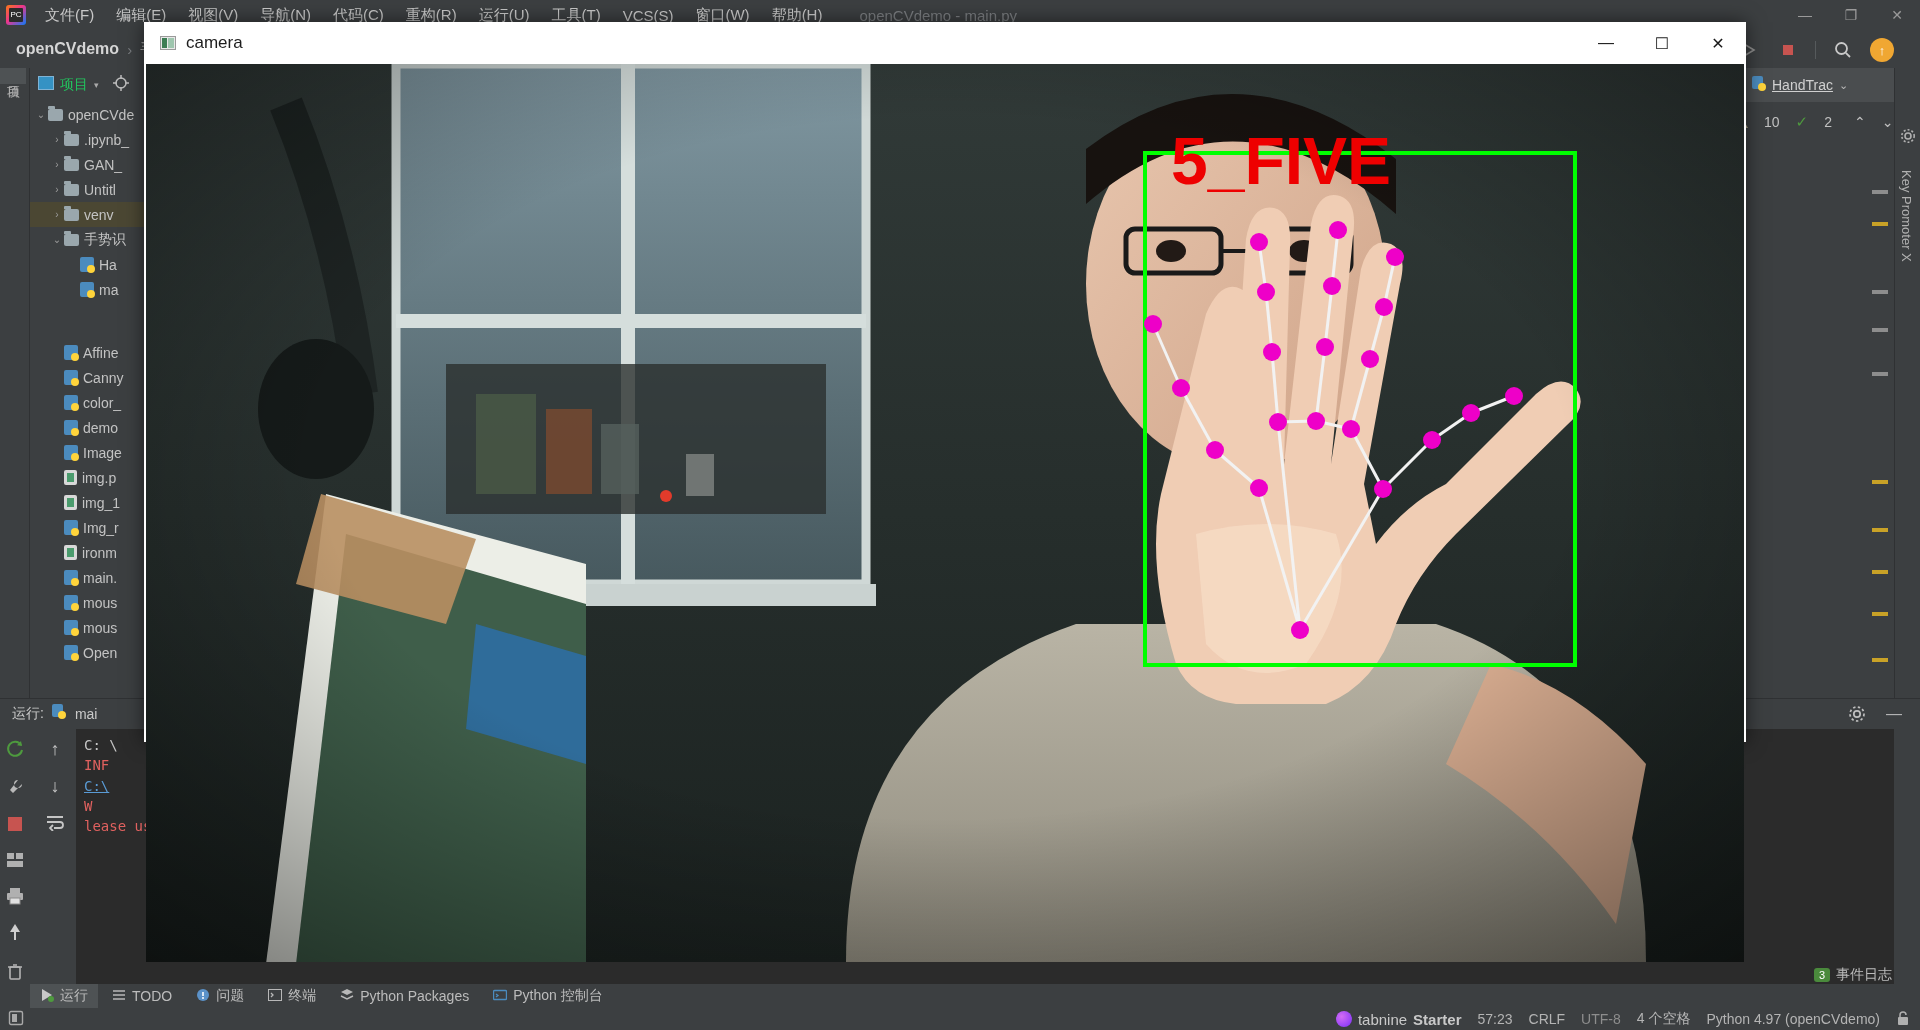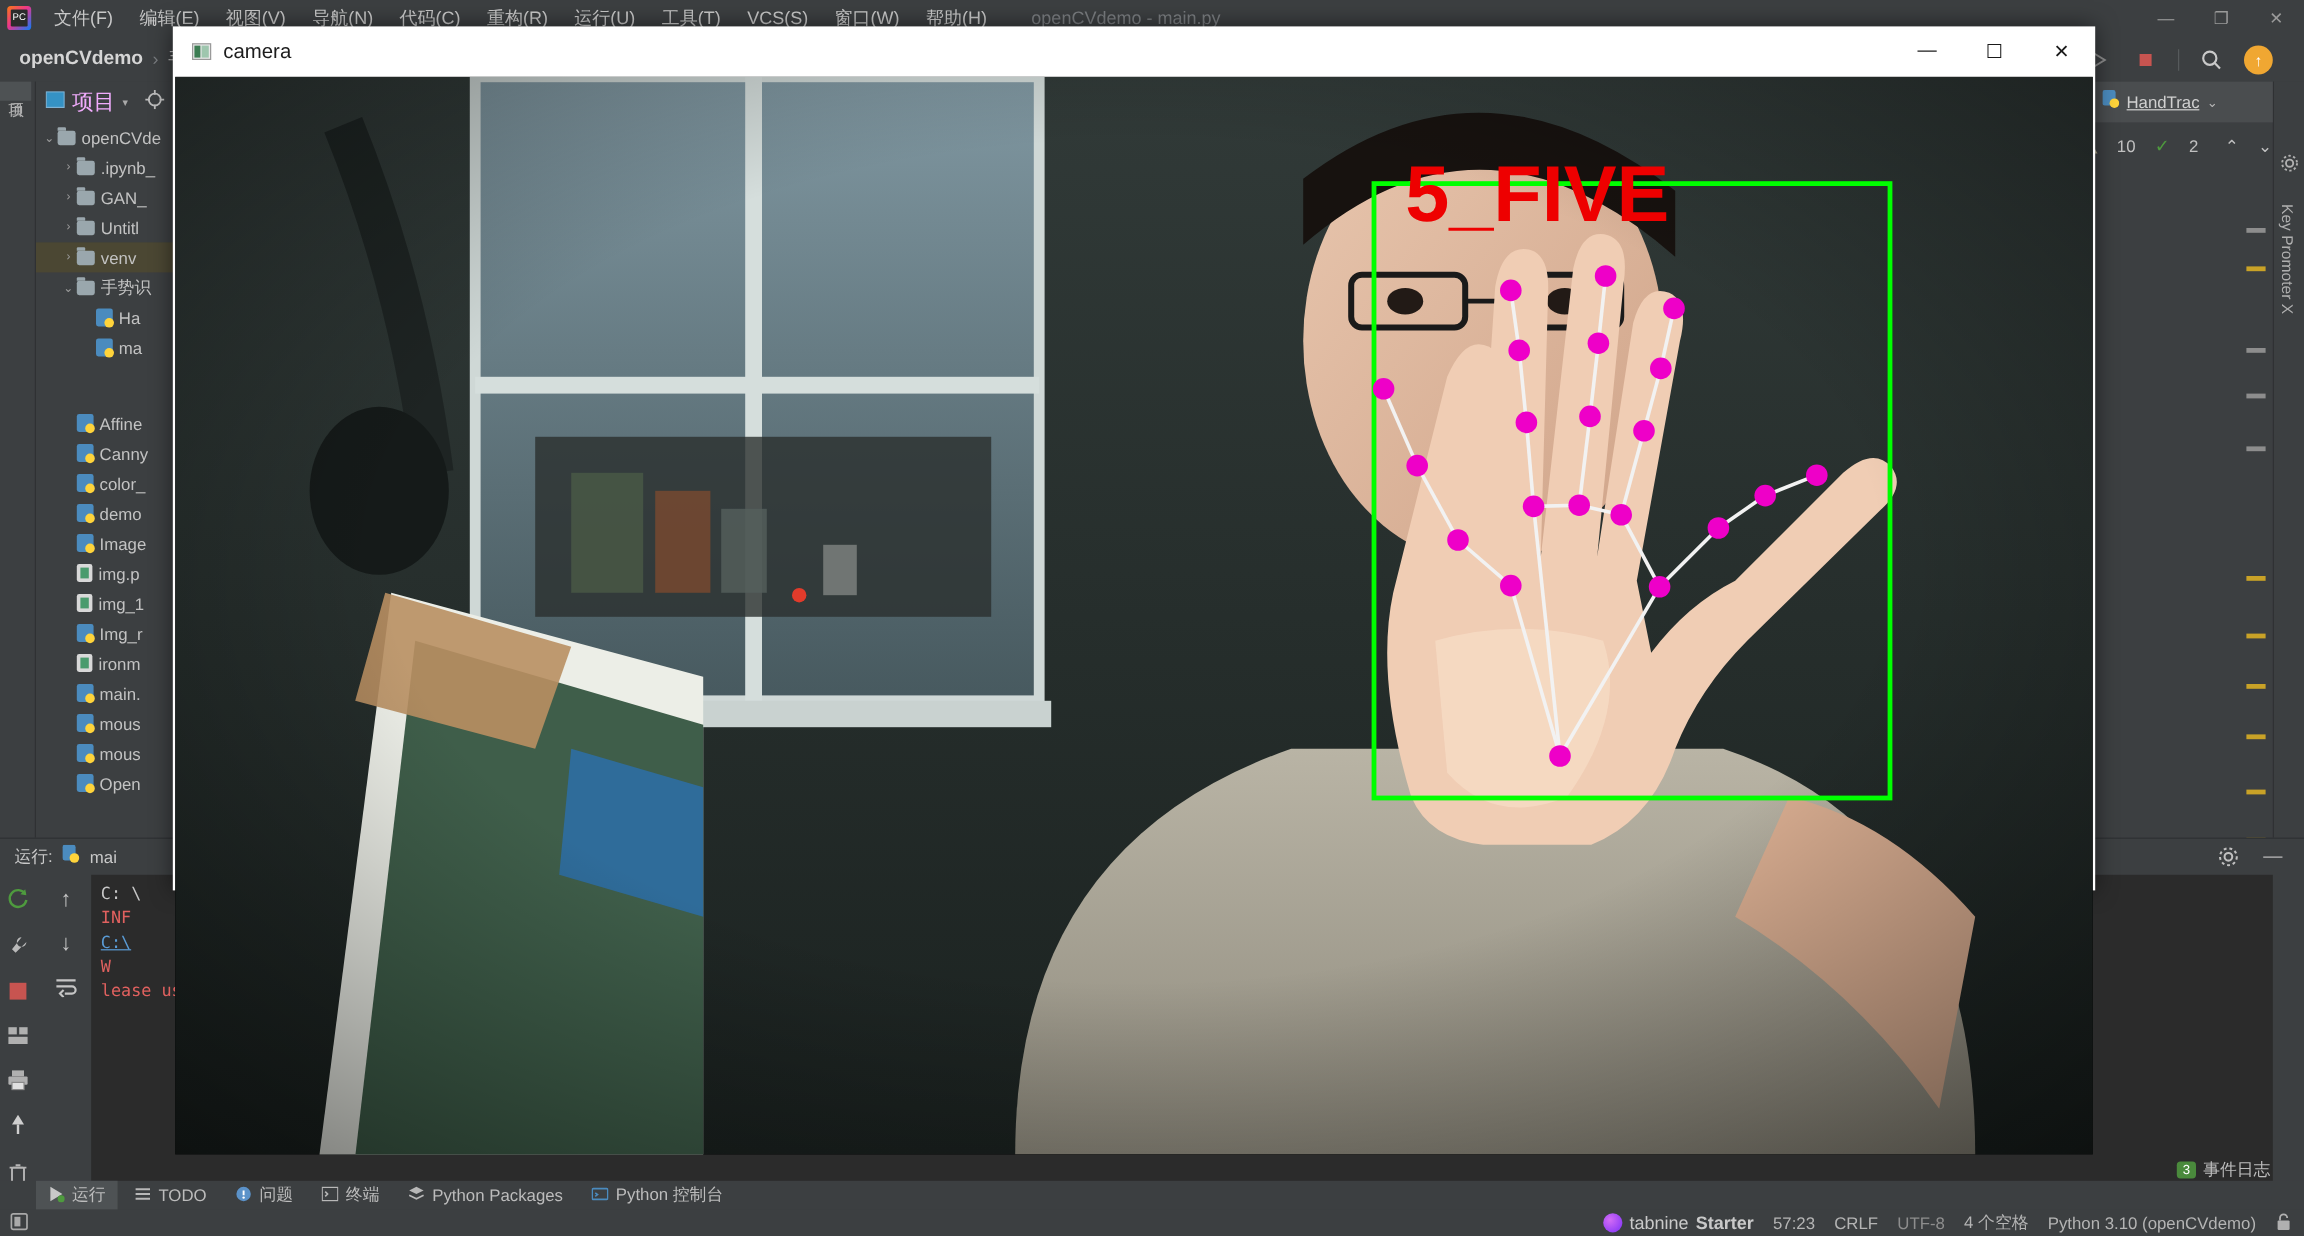--- a/index.html
+++ b/index.html
@@ -44,21 +44,21 @@
   .leftstrip { position:absolute; top:68px; left:0; width:30px; bottom:42px;
                background:#3c3f41; border-right:1px solid #2f3133; }
   .vtab { writing-mode:vertical-rl; text-orientation:mixed; font-size:13px;
           color:#b0b0b0; padding:8px 4px; white-space:nowrap; }
   .vtab.sel { background:#4e5254; }
 
   
   .treepanel { position:absolute; top:68px; left:30px; width:120px; bottom:42px;
                background:#3c3f41; border-right:1px solid #2f3133; overflow:hidden; }
   .tree-head { height:34px; display:flex; align-items:center; gap:6px; padding-left:8px; }
-  .tree-head .lbl { font-size:18px; color:#f0abfc; }
+  .tree-head .lbl { font-size:14px; color:#22c55e; }
   .tree-row { height:25px; display:flex; align-items:center; font-size:14px;
               color:#c3c3c3; white-space:nowrap; overflow:hidden; }
   .tree-row.sel { background:#4b4733; }
   .arrow { width:14px; text-align:center; font-size:10px; color:#9b9b9b; flex:none; }
   .folder { width:15px; height:12px; background:#9aa7ad; border-radius:2px;
             margin-right:5px; flex:none; position:relative; }
   .folder::before { content:""; position:absolute; top:-3px; left:0; width:7px; height:3px;
             background:#9aa7ad; border-radius:1px 1px 0 0; }
   .pyfile { width:14px; height:15px; margin-right:5px; flex:none; position:relative;
             background:#4b8bbe; border-radius:2px; }
@@ -533,21 +533,21 @@
     <span class="st-right">
       <span class="tabnine">
         <span class="tn-dot"></span>
         <span>tabnine</span>
         <b>Starter</b>
       </span>
       <span>57:23</span>
       <span>CRLF</span>
       <span class="st-dim">UTF-8</span>
       <span>4 个空格</span>
-      <span>Python 3.10 (openCVdemo)</span>
+      <span>Python 4.97 (openCVdemo)</span>
       <span>
         <svg width="14" height="16" viewBox="0 0 14 16">
             <rect x="2" y="7" width="10" height="8" rx="1" fill="#b0b0b0"></rect>
             <path d="M4 7V5a3 3 0 0 1 6 0" fill="none" stroke="#b0b0b0" stroke-width="1.5"></path>
           </svg>
       </span>
     </span>
   </div>
 </div>
 

